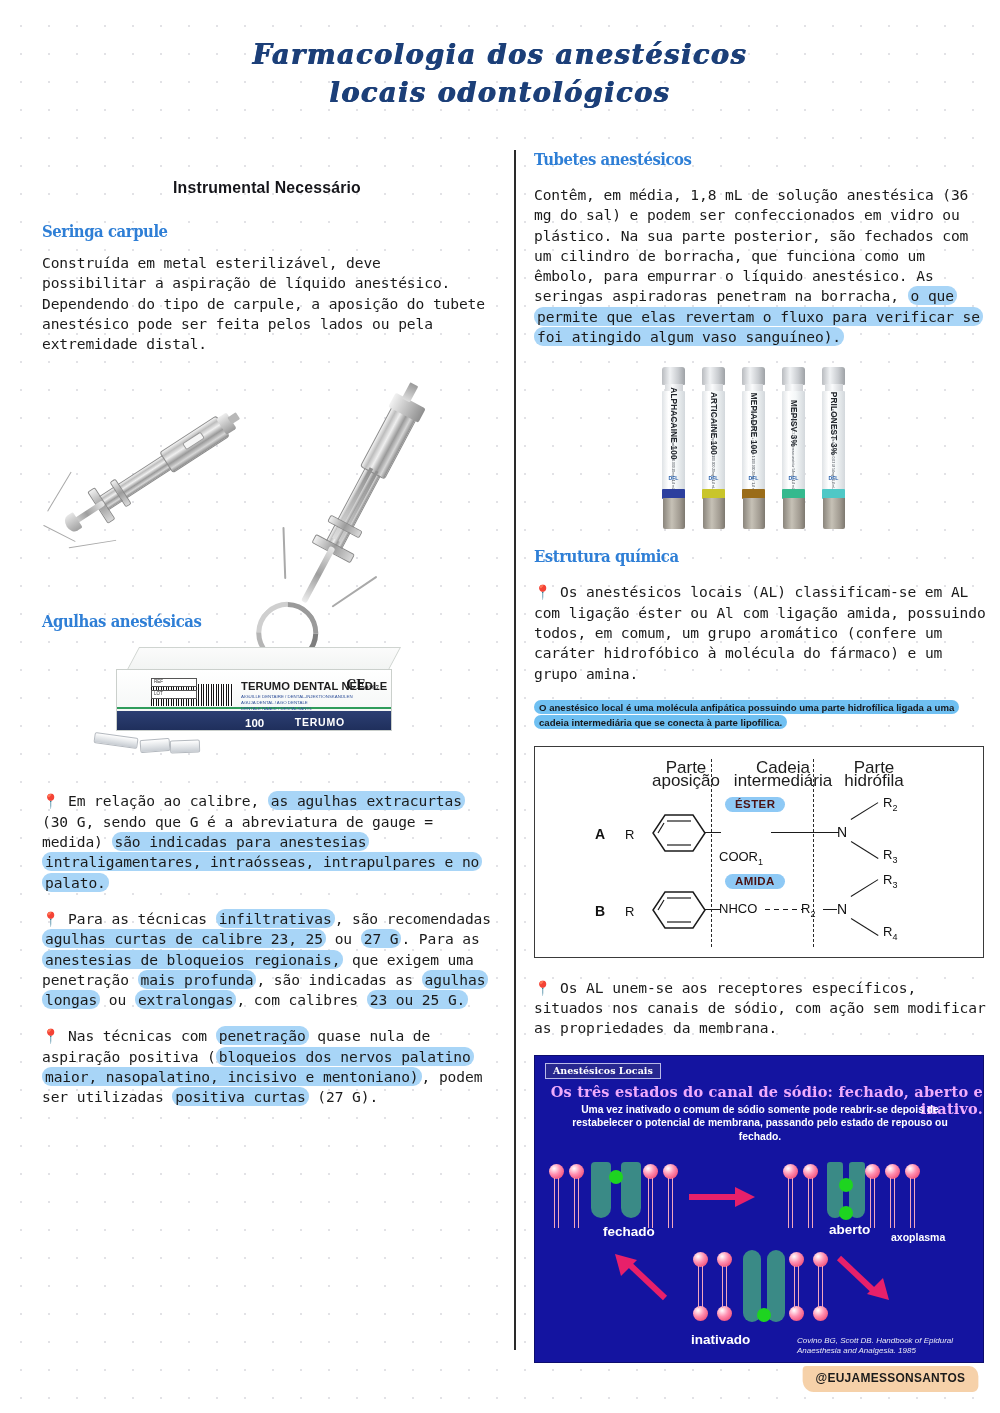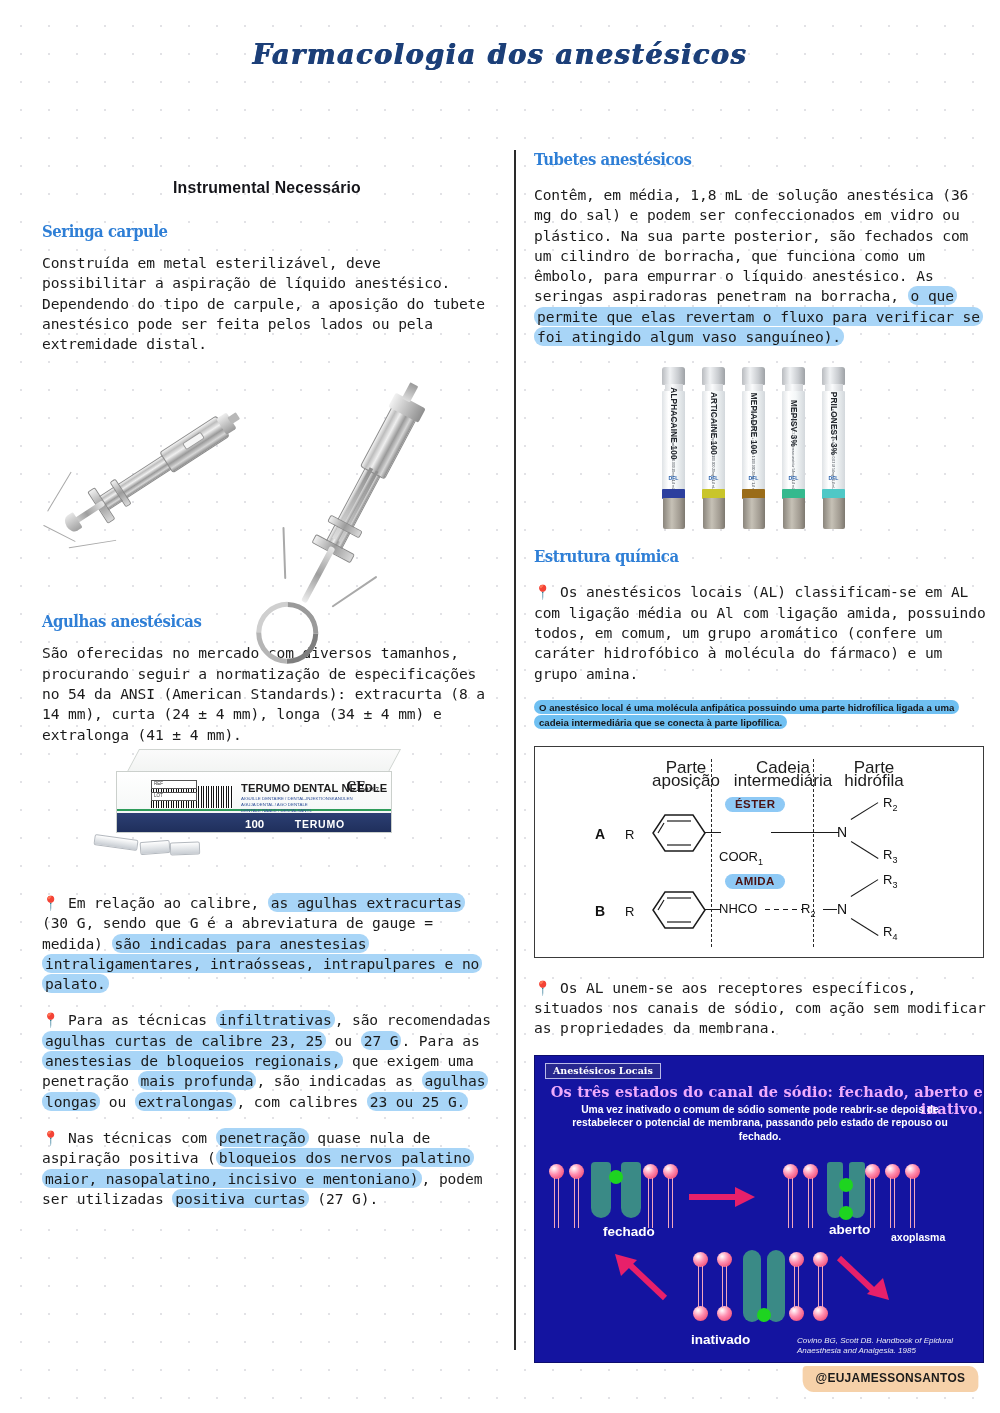--- a/index.html
+++ b/index.html
@@ -481,20 +481,21 @@
     border-radius: 4px 10px 6px 12px;
     z-index: -1;
     opacity: 0.95;
   }
 </style>
 </head>
 <body>
 
 <div class="title-block">
   <div class="title-line">Farmacologia dos anestésicos</div>
+  <div class="title-line">locais odontológicos</div>
 </div>
 
 <div class="columns">
 
   <div class="divider"></div>
 
   <div class="col-left">
 
 
     <div class="spacer-28"></div>
@@ -541,21 +542,20 @@
           <div class="syr-barb" style="left:-20px; top:156px; width:54px; height:1.6px; transform:rotate(28deg);"></div>
           <div class="syr-ring" style="left:-92px; top:86px; width:62px; height:62px; transform:rotate(18deg);"></div>
         </div>
       </div>
     </div>
 
     <div class="spacer-8"></div>
 
     <div class="h-blue">Agulhas anestésicas</div>
     <div class="spacer-12"></div>
-    <div class="body-text para">São oferecidas no mercado com diversos tamanhos, procurando seguir a normatização de especificações no 54 da ANSI (American Standards): extracurta (8 a 14 mm), curta (24 ± 4 mm), longa (34 ± 4 mm) e extralonga (41 ± 4 mm).</div>
 
     <div class="needlebox-wrap">
       <div class="nb-lid"></div>
       <div class="nb-face">
         <div class="nb-stripe-green"></div>
         <div class="nb-navy"></div>
         <div class="nb-title">TERUMO  DENTAL NEEDLE</div>
         <div class="nb-sub">
           <div>AIGUILLE DENTAIRE / DENTAL-INJEKTIONSKANÜLEN</div>
           <div>AGUJA DENTAL / AGO DENTALE</div>
@@ -657,21 +657,21 @@
           <div class="tb-band" style="background: rgb(79, 200, 198);"></div>
           <div class="tb-rubber"></div>
         </div>
       </div>
 
     <div class="h-blue">Estrutura química</div>
     <div class="spacer-16"></div>
 
     <div class="body-text">
       <span class="pin">📍</span>
-      <span>Os anestésicos locais (AL) classificam-se em AL com ligação média ou Al com ligação amida, possuindo todos, em comum, um grupo aromático (confere um caráter hidrofóbico à molécula do fármaco) e um grupo amina.</span>
+      <span>Os anestésicos locais (AL) classificam-se em AL com ligação éster ou Al com ligação amida, possuindo todos, em comum, um grupo aromático (confere um caráter hidrofóbico à molécula do fármaco) e um grupo amina.</span>
     </div>
 
     <div class="spacer-16"></div>
 
     <div class="cap-hl">
       <span>O anestésico local é uma molécula anfipática possuindo uma parte hidrofílica ligada a uma cadeia intermediária que se conecta à parte lipofílica.</span>
     </div>
 
     <div class="spacer-16"></div>
 

